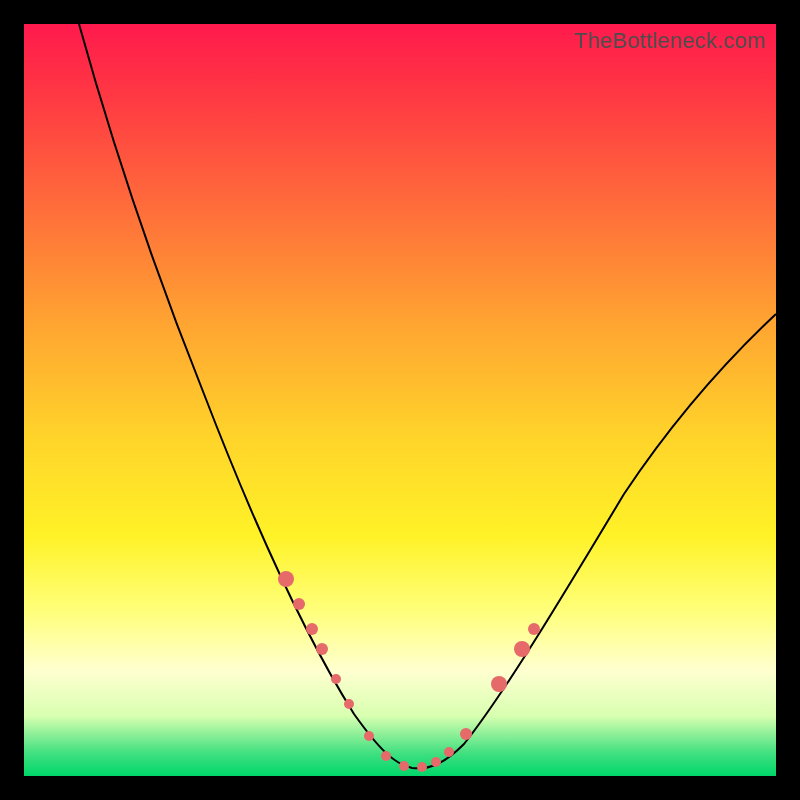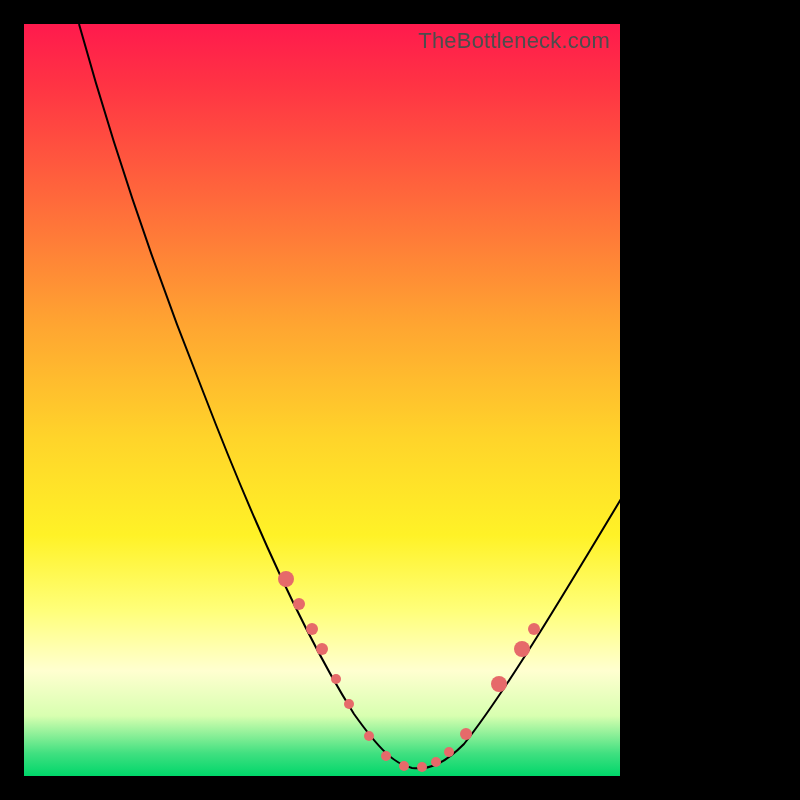--- a/index.html
+++ b/index.html
@@ -8,21 +8,21 @@
     width: 800px;
     height: 800px;
     background: #000;
     font-family: Arial, Helvetica, sans-serif;
     overflow: hidden;
   }
   .frame {
     position: absolute;
     left: 24px;
     top: 24px;
-    width: 596px;
+    width: 752px;
     height: 752px;
     background: linear-gradient(to bottom,
       #ff1a4d 0%,
       #ff3344 8%,
       #ff6f3a 25%,
       #ffa531 40%,
       #ffd42a 55%,
       #fff227 68%,
       #ffff7a 78%,
       #ffffd0 86%,

